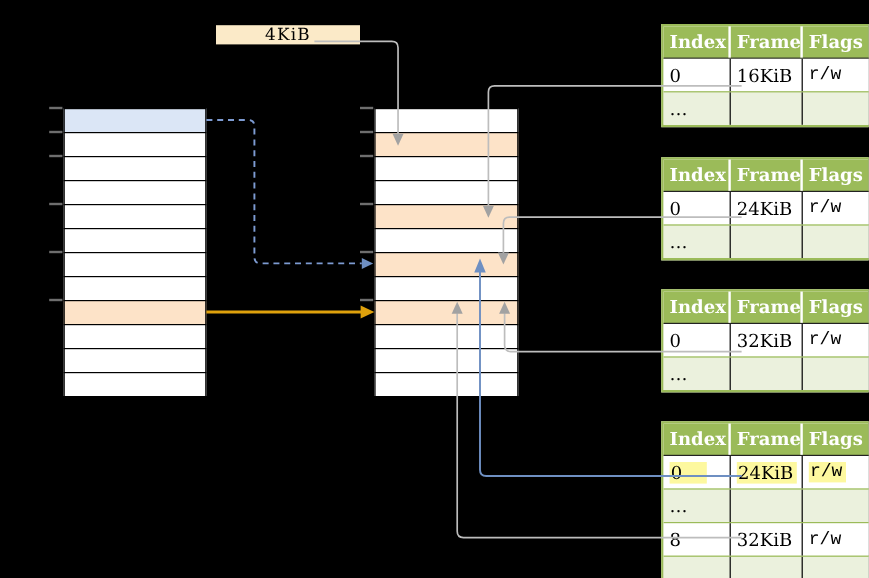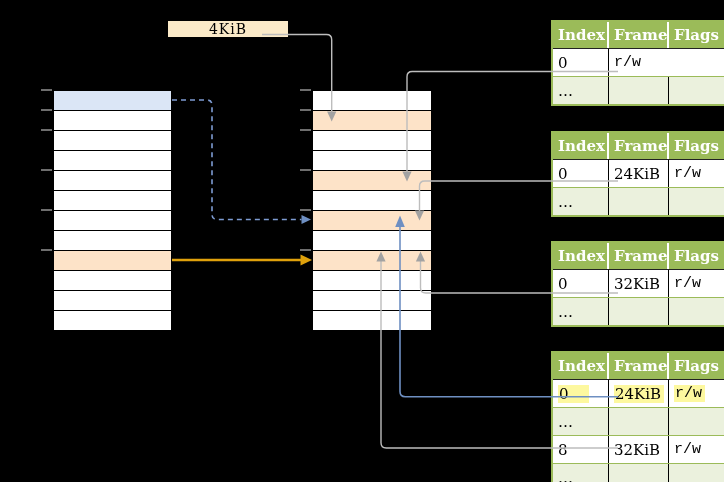--- a/index.html
+++ b/index.html
@@ -7,21 +7,21 @@
          font-family:"DejaVu Serif","Liberation Serif",serif;}
   
   .pt{position:absolute;top:90px;box-sizing:content-box;}
   .pt-row{height:20px;box-sizing:border-box;background:#fff;
           border:1.5px solid #000;border-bottom:none;}
   .pt-row:last-child{border-bottom:1.5px solid #000;}
   .row-blue{background:#dbe6f6;}
   .row-orange{background:#fde3c8;}
   .tick{position:absolute;left:-12px;width:11px;height:2px;background:#6e6e6e;}
   
-  .size-label{position:absolute;left:168px;top:21px;width:120px;height:16px;
+  .size-label{position:absolute;left:180px;top:21px;width:120px;height:16px;
       background:#fbeac8;color:#000;display:flex;align-items:center;justify-content:center;
       font-size:14px;letter-spacing:1px;}
   
   .ftable{position:absolute;left:551px;width:201px;box-sizing:border-box;
       border:2px solid #9bbb59;background:#fff;}
   .fhdr{display:grid;grid-template-columns:56px 60px 49px;height:26px;
       background:#9bbb59;border-bottom:1px solid #222;}
   .fhdr .fcell{color:#fff;font-weight:bold;font-size:15px;display:flex;align-items:center;
       padding-left:5px;box-sizing:border-box;border-right:2px solid #fff;}
   .fhdr .fcell:last-child{border-right:none;}
@@ -94,20 +94,21 @@
 
   <div id="ftables">
       <div class="ftable" style="top: 20px;">
         <div class="fhdr">
           <div class="fcell">Index</div>
           <div class="fcell">Frame</div>
           <div class="fcell">Flags</div>
         </div>
         <div class="frow">
           <div class="fcell">0</div>
+          <div class="fcell">16KiB</div>
           <div class="fcell">r/w</div>
         </div>
         <div class="frow shaded">
           <div class="fcell">…</div>
           <div class="fcell"></div>
           <div class="fcell"></div>
         </div>
       </div>
       <div class="ftable" style="top: 131px;">
         <div class="fhdr">

